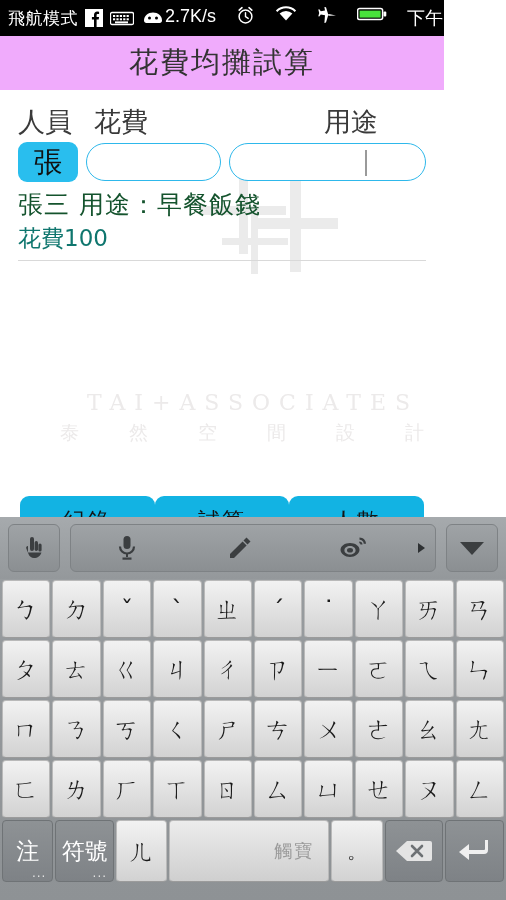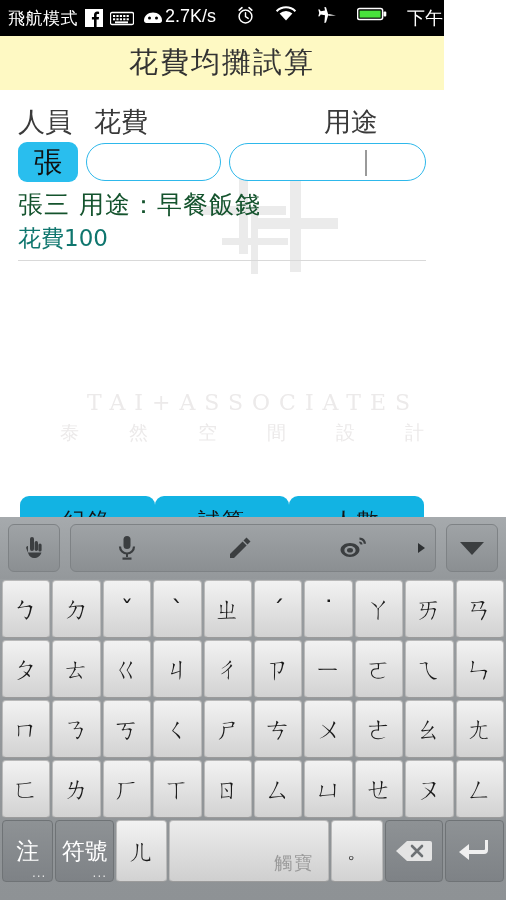--- a/index.html
+++ b/index.html
@@ -18,21 +18,21 @@
   }
   .sb-left{display:flex;align-items:center;gap:7px;}
   .sb-right{display:flex;align-items:flex-start;gap:20px;margin-left:auto;}
   .sb-text{font-size:17px;letter-spacing:.5px;white-space:nowrap;}
   .sb-speed{font-size:18px;font-family:"Liberation Sans",sans-serif;}
   .sb-time{font-size:18px;white-space:nowrap;}
   .ico{display:inline-block;line-height:0;}
 
   
   .titlebar{
-    height:54px;background:#fef9c3;color:#2b2b2b;
+    height:54px;background:#f0abfc;color:#2b2b2b;
     display:flex;align-items:center;justify-content:center;
   }
   .titlebar .t{font-size:29px;letter-spacing:2px;color:#333;}
 
   
   .content{position:relative;height:433px;background:#fff;overflow:hidden;}
 
   
   .watermark{
     position:absolute;left:0;top:0;width:506px;height:433px;
@@ -125,21 +125,21 @@
     position:relative;font-size:23px;
   }
   .key.fn .dots{
     position:absolute;right:6px;bottom:1px;font-size:12px;color:#e2e2e2;letter-spacing:1px;
   }
   .key.space{
     flex:3.2;position:relative;
     background:linear-gradient(#ececec,#cfcfcf);
   }
   .key.space .brand{
-    position:absolute;right:14px;bottom:6px;font-size:18px;color:#9a9a9a;letter-spacing:2px;
+    position:absolute;right:14px;bottom:18px;font-size:18px;color:#9a9a9a;letter-spacing:2px;
   }
   .key.wide{flex:1.15;}
   .key.period{font-size:20px;}
 </style>
 </head>
 <body>
 
 <div class="screen">
 
   <div class="statusbar">

